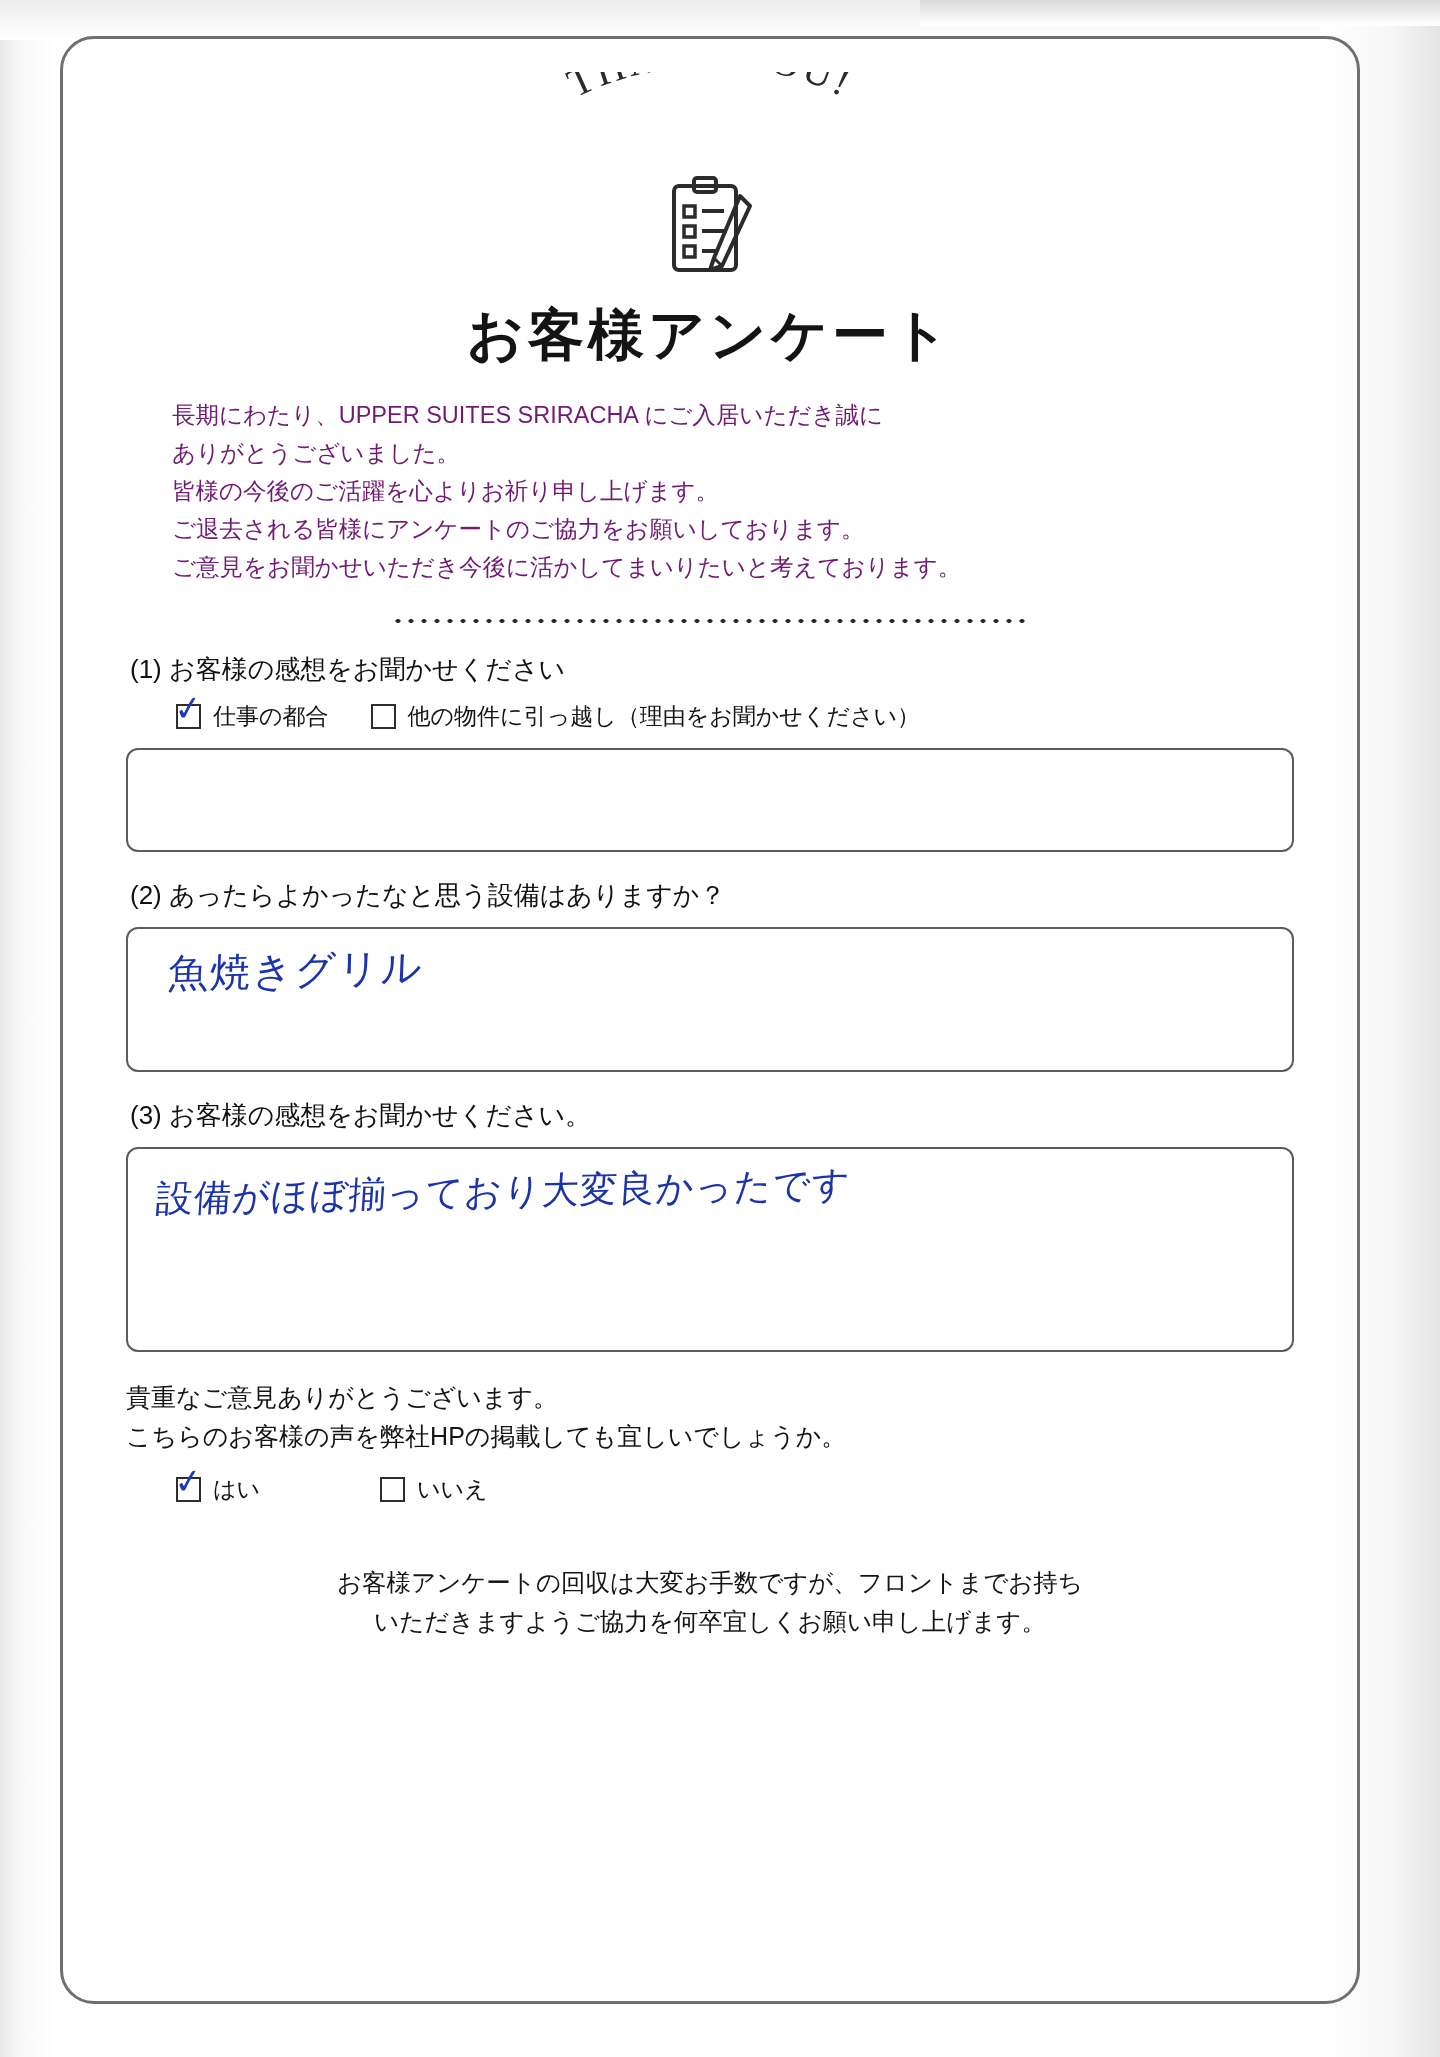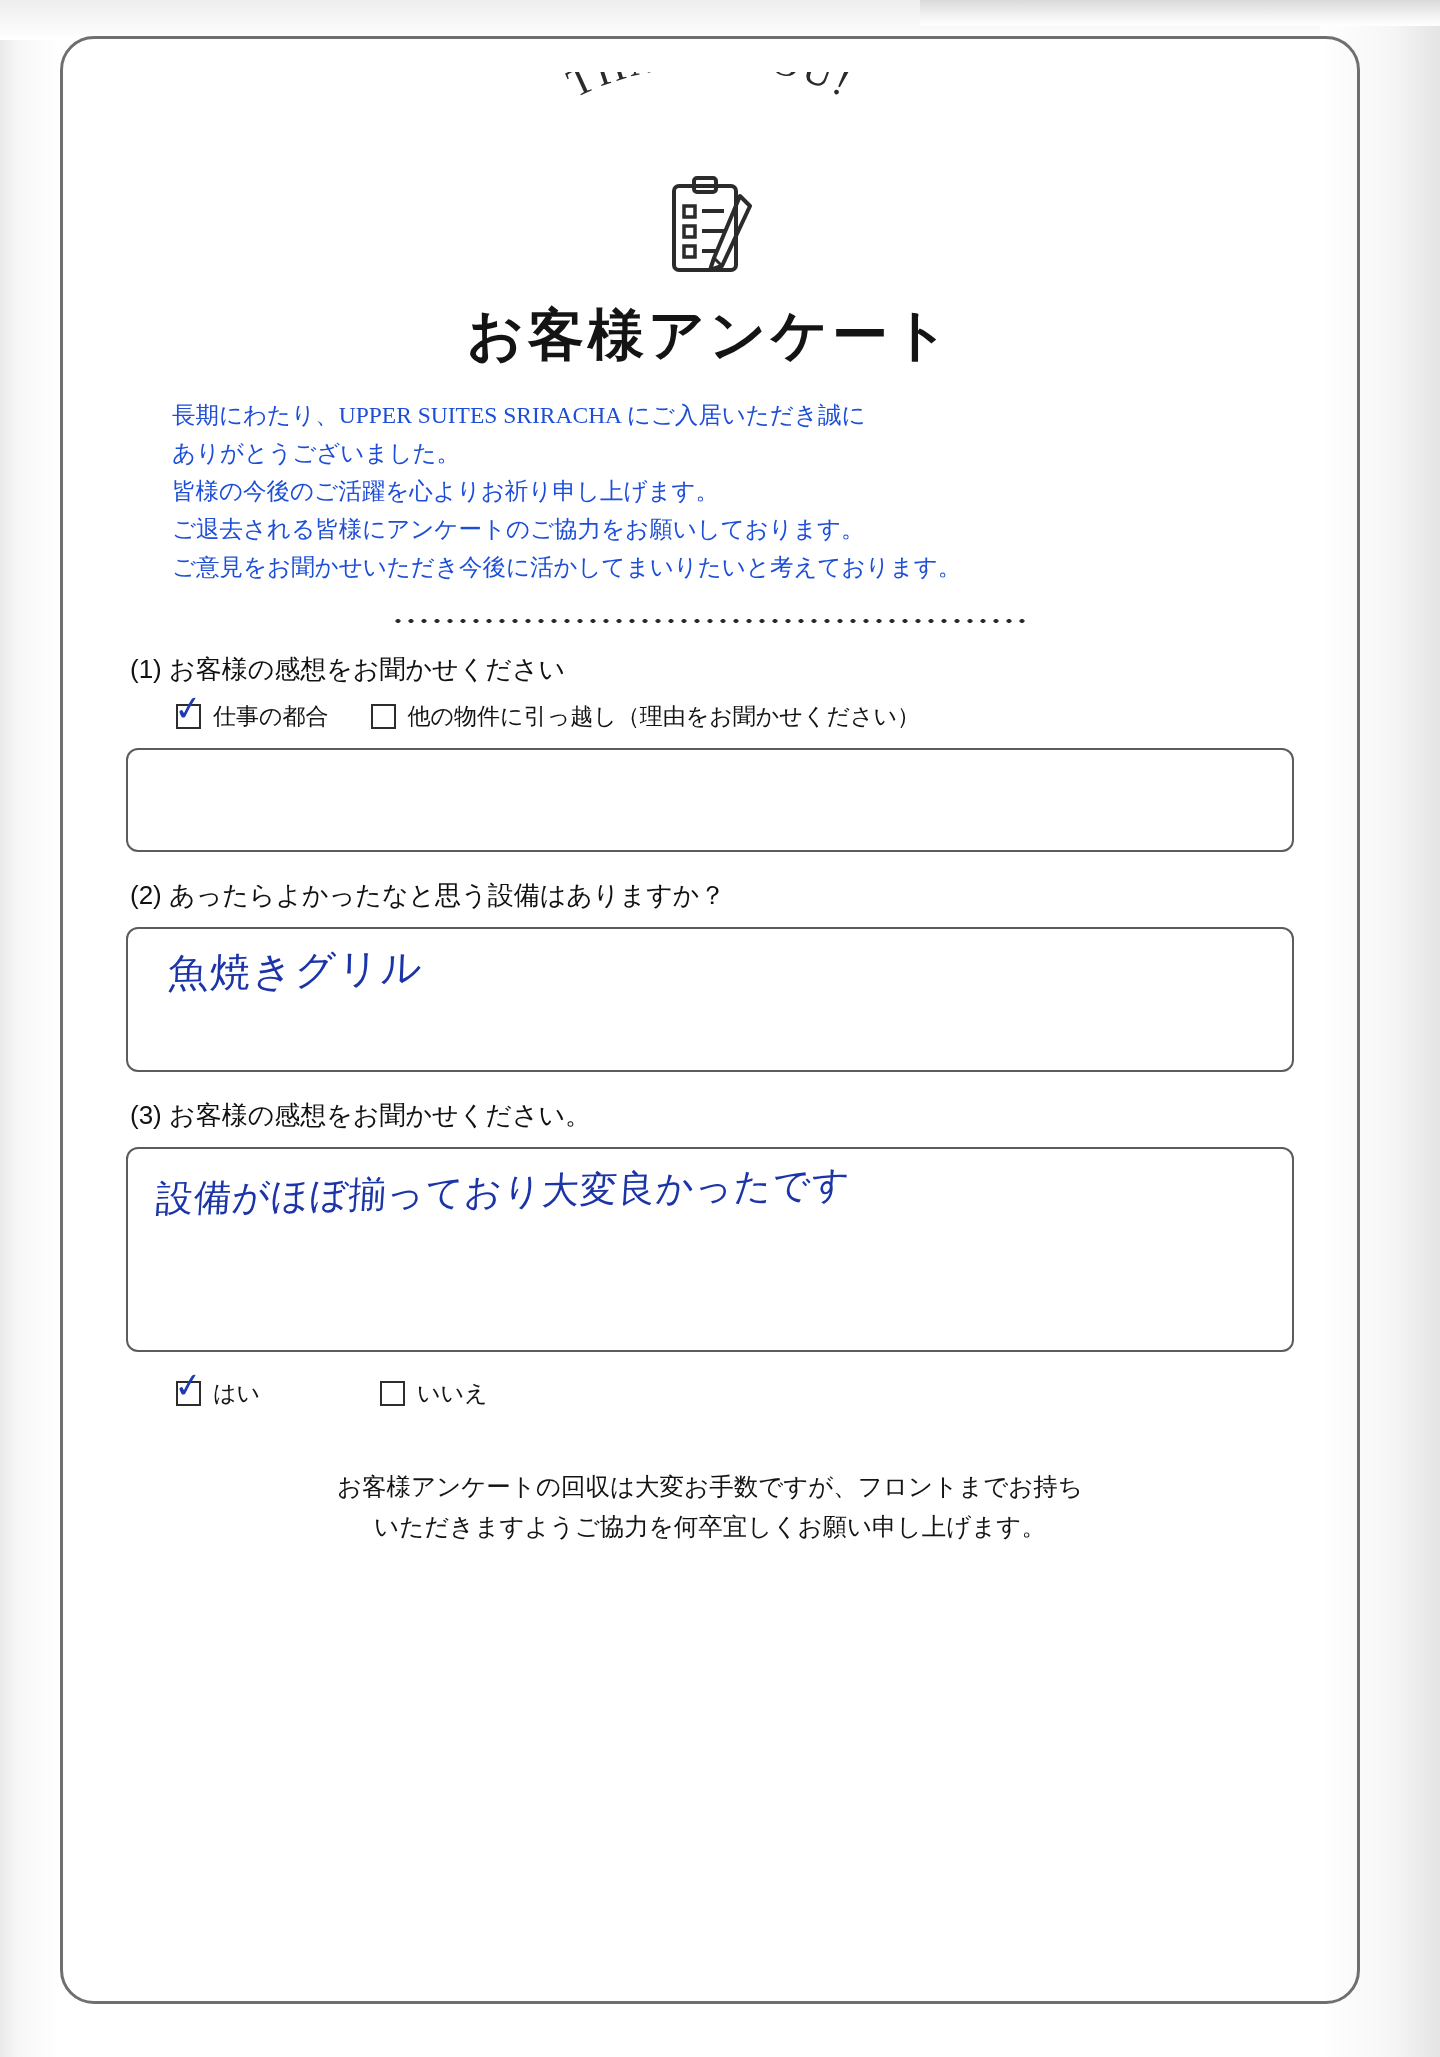--- a/index.html
+++ b/index.html
@@ -98,24 +98,24 @@
     font-family: Liberation Serif, serif;
     font-weight: bold;
     font-size: 56px;
     letter-spacing: 4px;
     color: #141414;
     margin-top: 16px;
     margin-bottom: 22px;
   }
 
   .intro {
-    font-family: Liberation Serif, serif;
+    font-family: Liberation Sans, sans-serif;
     font-size: 23.5px;
     line-height: 1.62;
-    color: #1d4ed8;
+    color: #701a75;
     padding-left: 52px;
     padding-right: 20px;
   }
   .intro div { white-space: nowrap; }
 
   .dots-divider {
     margin: 30px auto 26px auto;
     width: 640px;
     height: 10px;
     background-image: radial-gradient(circle, #2a2a2a 2.1px, rgba(0,0,0,0) 2.4px);
@@ -305,20 +305,24 @@
   </div>
 
   <div class="question">
     <span>(3)</span>
     <span>お客様の感想をお聞かせください。</span>
   </div>
   <div class="answer-box h3">
     <span class="handwriting hw-2">設備がほぼ揃っており大変良かったです</span>
   </div>
 
+  <div class="closing">
+    <div>貴重なご意見ありがとうございます。</div>
+    <div>こちらのお客様の声を弊社HPの掲載しても宜しいでしょうか。</div>
+  </div>
 
   <div class="consent-row">
     <div class="option">
       <span class="checkbox">
         <span class="tick">✓</span>
       </span>
       <span class="option-label">はい</span>
     </div>
     <div class="option">
       <span class="checkbox">

